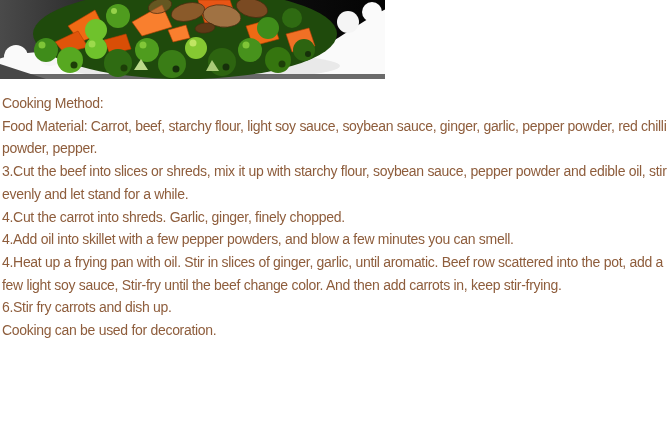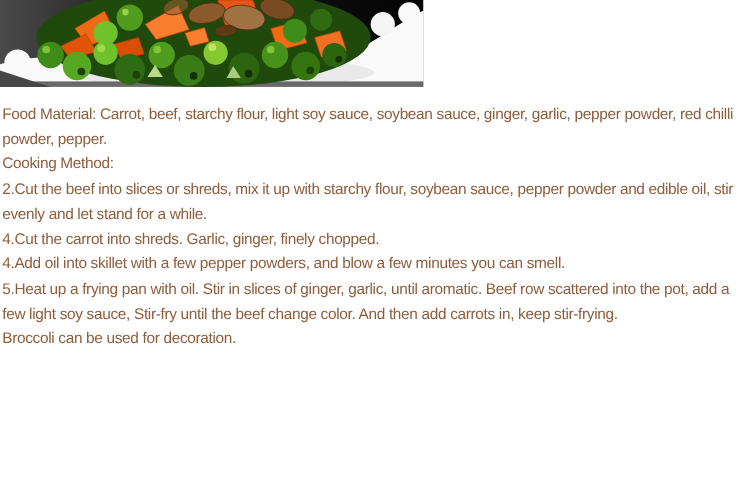--- a/index.html
+++ b/index.html
@@ -112,22 +112,23 @@
           <circle cx="308" cy="54" r="3" fill="#16300a"></circle>
 
           <polygon points="134,70 141,59 148,70" fill="#bcd98a"></polygon>
           <polygon points="206,71 212,60 219,71" fill="#aacb78"></polygon>
         </g>
       </g>
     </svg>
   </div>
 
   <div class="recipe">
+    <p>Cooking Method:</p>
     <p>Food Material: Carrot, beef, starchy flour, light soy sauce, soybean sauce, ginger, garlic, pepper powder, red chilli powder, pepper.</p>
-    <p>Cooking Method:</p>
-    <p>2.Cut the beef into slices or shreds, mix it up with starchy flour, soybean sauce, pepper powder and edible oil, stir evenly and let stand for a while.</p>
+    <p>3.Cut the beef into slices or shreds, mix it up with starchy flour, soybean sauce, pepper powder and edible oil, stir evenly and let stand for a while.</p>
     <p>4.Cut the carrot into shreds. Garlic, ginger, finely chopped.</p>
     <p>4.Add oil into skillet with a few pepper powders, and blow a few minutes you can smell.</p>
-    <p>5.Heat up a frying pan with oil. Stir in slices of ginger, garlic, until aromatic. Beef row scattered into the pot, add a few light soy sauce, Stir-fry until the beef change color. And then add carrots in, keep stir-frying.</p>
-    <p>Broccoli can be used for decoration.</p>
+    <p>4.Heat up a frying pan with oil. Stir in slices of ginger, garlic, until aromatic. Beef row scattered into the pot, add a few light soy sauce, Stir-fry until the beef change color. And then add carrots in, keep stir-frying.</p>
+    <p>6.Stir fry carrots and dish up.</p>
+    <p>Cooking can be used for decoration.</p>
   </div>
 
 </div>
 
 </body></html>

